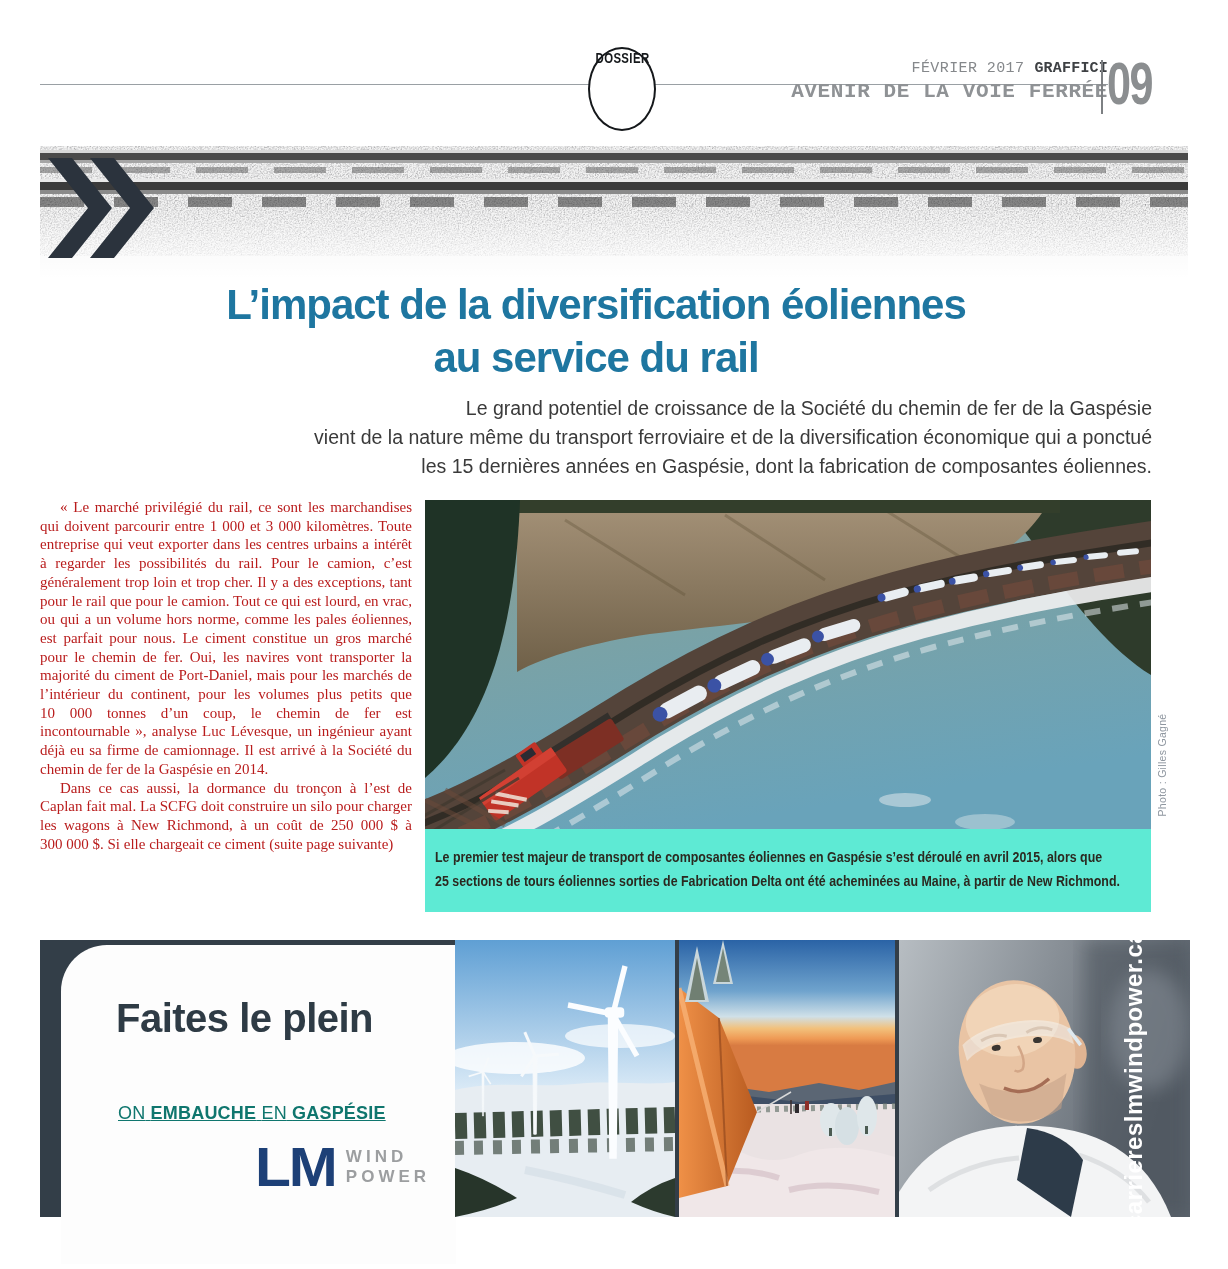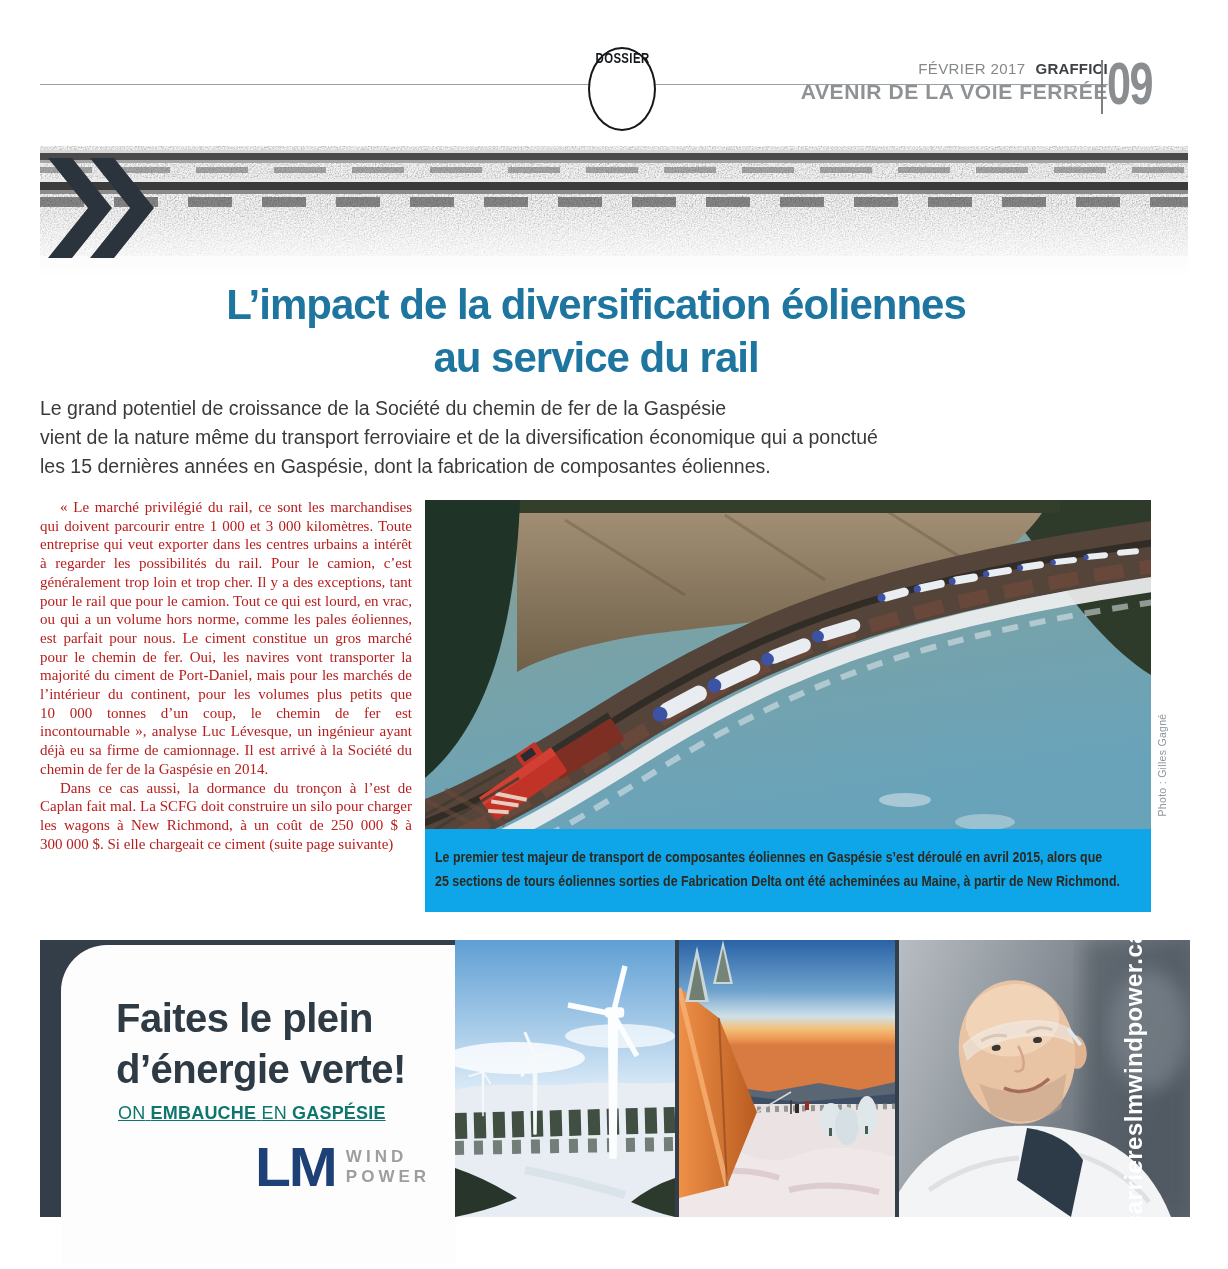--- a/index.html
+++ b/index.html
@@ -3,42 +3,42 @@
 <meta charset="utf-8">
 <style>
   html,body{margin:0;padding:0;background:#ffffff;}
   .page{position:relative;width:1228px;height:1269px;background:#ffffff;overflow:hidden;
         font-family:"Liberation Sans",sans-serif;}
   
   .masthead-rule{position:absolute;left:40px;top:84px;width:1068px;height:1px;background:#9aa0a4;}
   .dossier-badge{position:absolute;left:588px;top:47px;width:64px;height:80px;background:#fff;
         border:2px solid #15181b;border-radius:50%;display:flex;align-items:flex-start;justify-content:center;z-index:3;}
   .dossier-badge span{font-size:15px;font-weight:700;letter-spacing:.5px;color:#15181b;transform:scaleX(.76);white-space:nowrap;}
-  .hdr-right{position:absolute;right:120px;top:60px;text-align:right;z-index:2;}
+  .hdr-right{position:absolute;right:120px;top:60px;text-align:right;z-index:2;font-family:Liberation Mono, monospace;}
   .hdr-line1{font-size:15px;color:#85888b;letter-spacing:.4px;}
   .hdr-line1 b{color:#3e4144;font-weight:700;margin-left:10px;letter-spacing:.2px;}
   .hdr-line2{margin-top:3px;font-size:21px;font-weight:700;color:#8f9295;letter-spacing:.6px;white-space:nowrap;}
   .pageno-wrap{position:absolute;right:58px;top:56px;display:flex;align-items:flex-start;z-index:2;}
   .pageno-divider{width:2px;height:54px;background:#7d8083;margin-right:4px;margin-top:4px;}
   .pageno{font-size:60px;line-height:56px;font-weight:700;color:#8b8e90;transform:scaleX(.72);transform-origin:left top;letter-spacing:-2px;}
   
   .rail-banner{position:absolute;left:40px;top:146px;width:1148px;height:132px;}
   .rail-banner svg{display:block;width:100%;height:100%;}
   
   .title-block{position:absolute;left:40px;top:278px;width:1112px;text-align:center;color:#1e76a0;
         font-weight:700;font-size:42px;line-height:53px;letter-spacing:-1px;}
-  .subtitle-block{position:absolute;left:40px;top:394px;width:1112px;text-align:left;color:#3a3a3a;
+  .subtitle-block{position:absolute;left:40px;top:394px;width:1112px;text-align:right;color:#3a3a3a;
         font-size:19.5px;line-height:29px;}
   
   .body-col{position:absolute;left:40px;top:498px;width:372px;font-family:"Liberation Serif",serif;
         font-size:15px;line-height:18.7px;color:#b91c1c;text-align:justify;}
   .body-col p{margin:0;text-indent:20px;}
   .train-photo{position:absolute;left:425px;top:500px;width:726px;height:329px;}
   .train-photo svg{display:block;width:100%;height:100%;}
-  .photo-caption{position:absolute;left:425px;top:829px;width:726px;height:83px;background:#0ea5e9;
+  .photo-caption{position:absolute;left:425px;top:829px;width:726px;height:83px;background:#5eead4;
         box-sizing:border-box;padding:16px 12px 0 10px;color:#2b2920;font-weight:700;font-size:15.5px;line-height:24px;}
   .cap-line{transform:scaleX(.80);transform-origin:left center;white-space:nowrap;}
   .photo-credit{position:absolute;left:1152px;top:690px;width:20px;height:150px;display:flex;align-items:center;justify-content:center;}
   .photo-credit span{transform:rotate(-90deg);white-space:nowrap;font-size:10.5px;color:#8f97a0;letter-spacing:.3px;}
   
   .ad{position:absolute;left:40px;top:940px;width:1150px;height:277px;background:#333e48;}
   .ad-panel{position:absolute;left:21px;top:5px;width:395px;height:319px;background:#fdfdfd;
         border-top-left-radius:46px;}
   .ad-headline{position:absolute;left:55px;top:48px;font-size:40px;line-height:51px;font-weight:700;color:#2e3b45;letter-spacing:-.5px;}
   .ad-subline{position:absolute;left:57px;top:158px;font-size:18px;color:#0f766e;letter-spacing:.2px;text-decoration:underline;}
@@ -224,21 +224,20 @@
     <div class="cap-line">25 sections de tours éoliennes sorties de Fabrication Delta ont été acheminées au Maine, à partir de New Richmond.</div>
   </div>
   <div class="photo-credit">
     <span>Photo : Gilles Gagné</span>
   </div>
 
   <div class="ad">
     <div class="ad-panel">
       <div class="ad-headline">
         <div>Faites le plein</div>
-        <div>d’énergie verte!</div>
       </div>
       <div class="ad-subline">
         <span>ON</span>
         <span class="b">EMBAUCHE</span>
         <span>EN</span>
         <span class="b">GASPÉSIE</span>
       </div>
       <div class="ad-logo">
         <div class="lm-mark">LM</div>
         <div class="lm-words">

